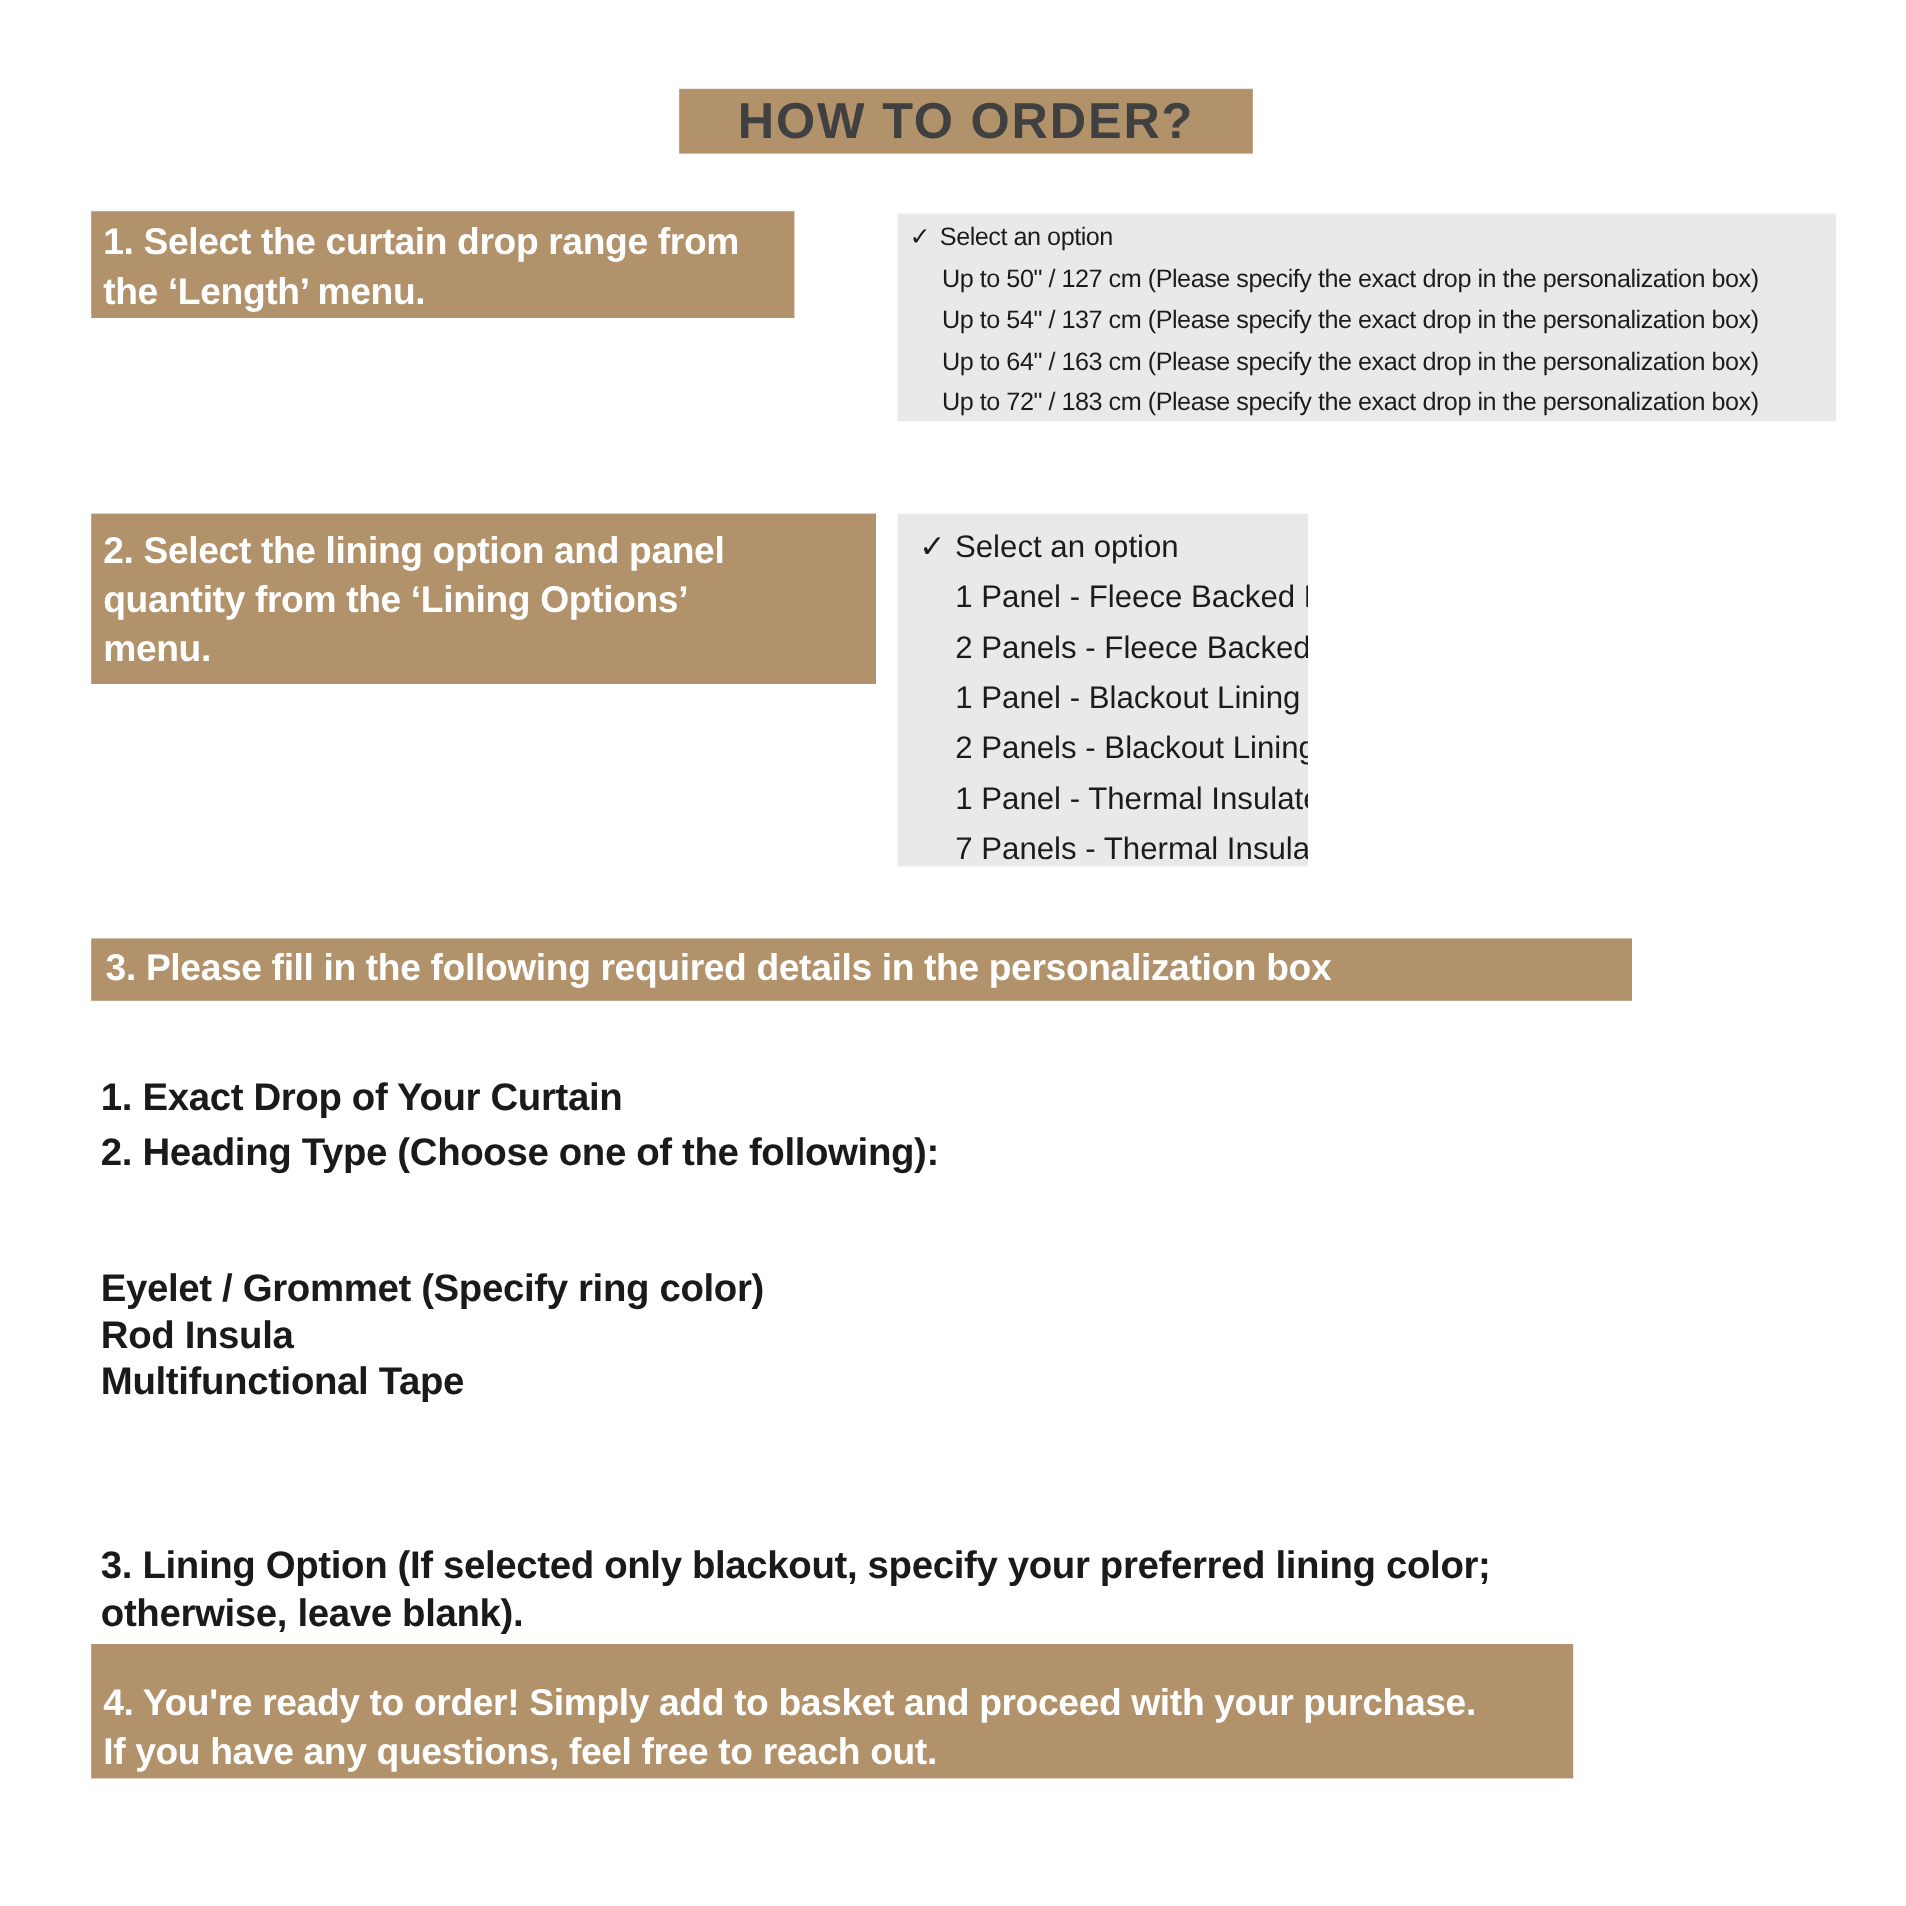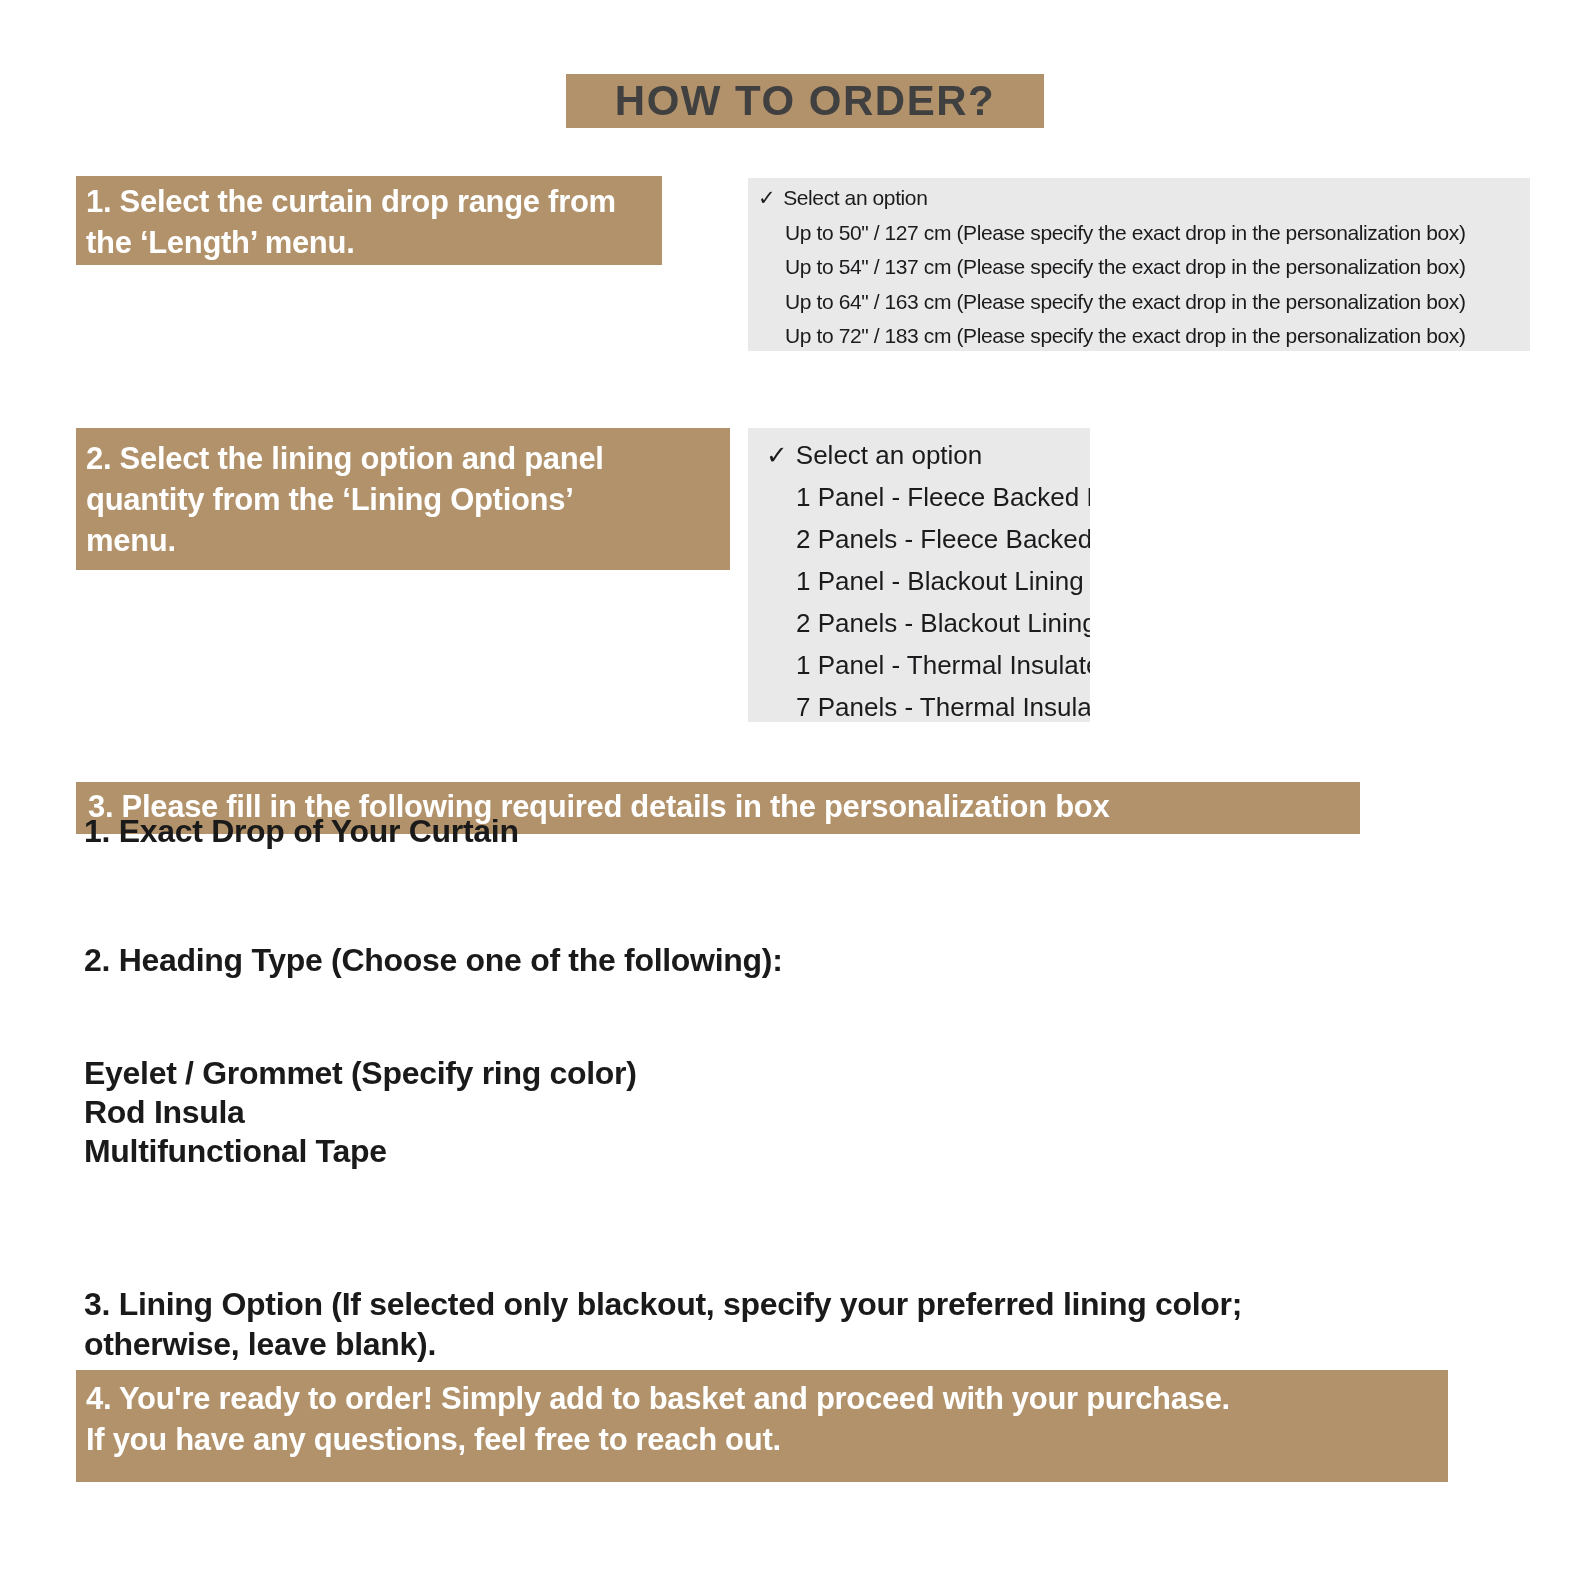--- a/index.html
+++ b/index.html
@@ -35,21 +35,21 @@
     font-weight: 700;
     font-size: 31px;
     letter-spacing: -0.3px;
     line-height: 41px;
     white-space: pre-line;
     box-sizing: border-box;
   }
   .step1 { left: 76px; top: 176px; width: 586px; height: 89px; padding: 5px 0 0 10px; }
   .step2 { left: 76px; top: 428px; width: 654px; height: 142px; padding: 10px 0 0 10px; }
   .step3 { left: 76px; top: 782px; width: 1284px; height: 52px; padding: 6px 0 0 12px; line-height: 38px; }
-  .step4 { left: 76px; top: 1370px; width: 1372px; height: 112px; padding: 8px 0 0 10px; }
+  .step4 { left: 76px; top: 1370px; width: 1235px; height: 112px; padding: 28px 0 0 10px; }
   .dropdown {
     position: absolute;
     background: var(--dropdown-bg, #e9e9ea);
     color: var(--dropdown-text, #1b1b1d);
     box-sizing: border-box;
     overflow: hidden;
   }
   .dd1 {
     left: 748px; top: 178px;
     width: 782px; height: 173px;
@@ -70,21 +70,21 @@
   .dd1 .dd-option { padding-left: 27px; }
   .dd2 .dd-option { padding-left: 30px; }
   .body-text {
     position: absolute;
     color: var(--body-text, #1a1a1a);
     font-weight: 700;
     font-size: 32px;
     letter-spacing: -0.3px;
     white-space: pre-line;
   }
-  .bt1 { left: 84px; top: 813px; }
+  .bt1 { left: 84px; top: 896px; }
   .bt2 { left: 84px; top: 942px; }
   .bt-list { left: 84px; top: 1018px; line-height: 39px; margin-top: 36px; }
   .bt3 { left: 84px; top: 1284px; line-height: 40px; }
 </style>
 </head>
 <body>
 
 <div class="canvas">
 
   <div class="title-box">HOW TO ORDER?</div>

